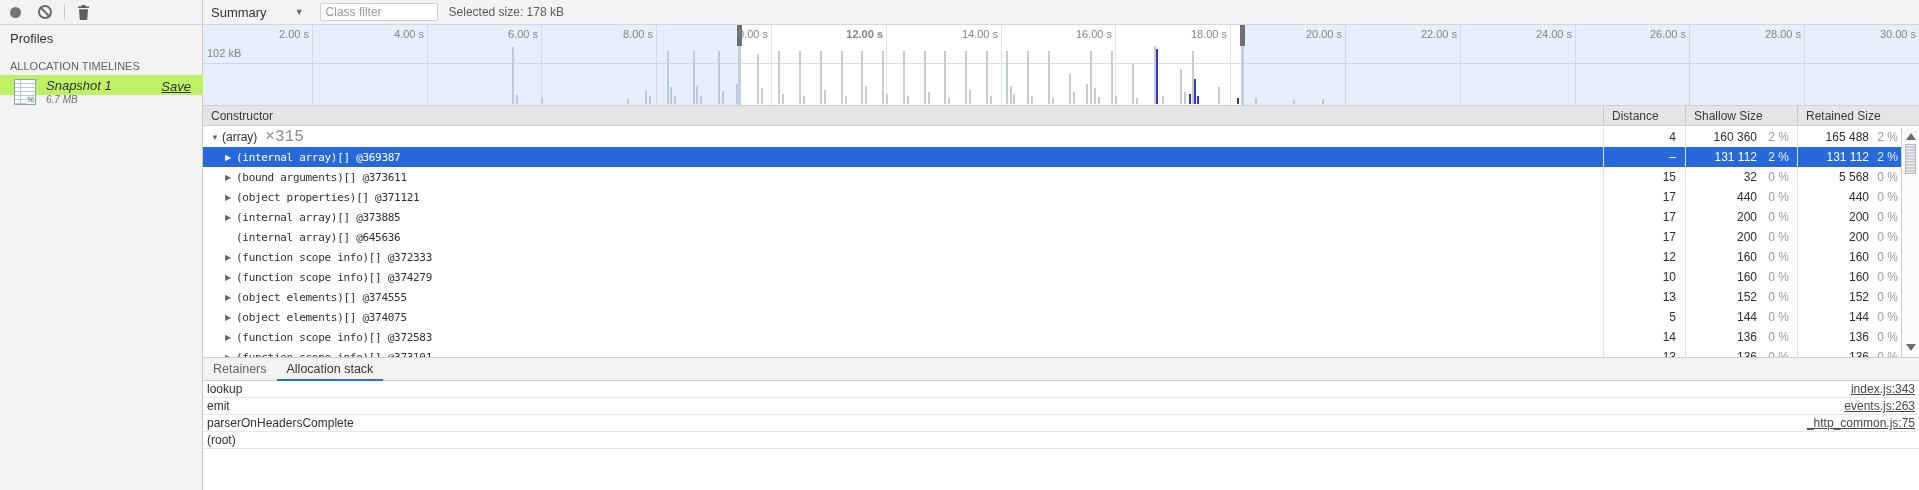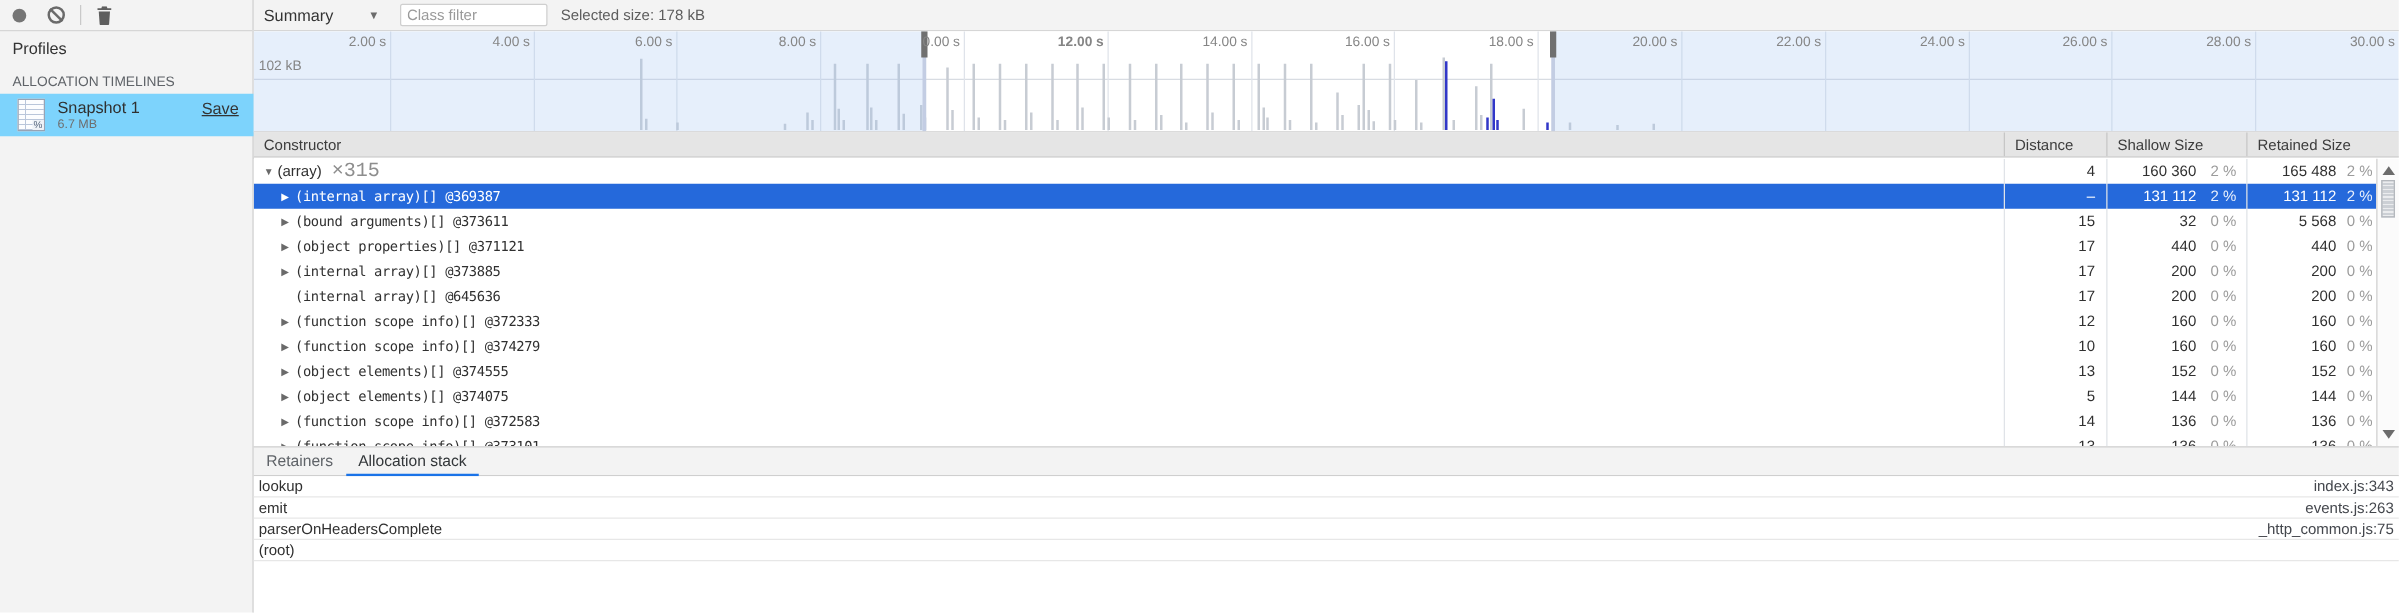--- a/index.html
+++ b/index.html
@@ -12,21 +12,21 @@
   #side-toolbar { height:25px; border-bottom:1px solid #d6d6d6; display:flex; align-items:center; }
   .rec-dot { width:11px; height:11px; border-radius:50%; background:#757575; margin-left:10px; }
   .block-icon { width:14px; height:14px; border:2px solid #6a6a6a; border-radius:50%;
                 margin-left:17px; position:relative; }
   .block-icon::after { content:""; position:absolute; left:-2px; top:4px; width:14px; height:2px;
                        background:#6a6a6a; transform:rotate(45deg); }
   .tb-sep { width:1px; height:16px; background:#c9c9c9; margin-left:12px; }
   .trash-wrap { margin-left:12px; display:flex; }
   #profiles-label { position:absolute; left:10px; top:31px; font-size:13px; color:#333; }
   #section-label { position:absolute; left:10px; top:60px; font-size:11px; color:#5f6368; }
-  #snapshot-item { position:absolute; left:0; top:75px; width:203px; height:34px; background:#7dd3fc; }
+  #snapshot-item { position:absolute; left:0; top:75px; width:203px; height:20px; background:#bef264;font-style:italic; }
   .snap-icon { position:absolute; left:14px; top:4px; width:22px; height:26px;
                background-color:#fcfdfe; border:1px solid #97a3b4;
                background-image:
                  linear-gradient(to right, transparent 0 5px, #b9c6da 5px 6px, transparent 6px),
                  repeating-linear-gradient(to bottom, transparent 0 3px, #b9c6da 3px 4px); }
   .snap-icon::after { content:"%"; position:absolute; right:0; bottom:0; font-size:8px; line-height:8px;
                       background:#eef2f7; color:#5a6a80; padding:0 1px; }
   #snapshot-title { position:absolute; left:46px; top:3px; font-size:13px; color:#303030; }
   #snapshot-size { position:absolute; left:46px; top:19px; font-size:10px; color:#6e6e6e; }
   #snapshot-save { position:absolute; right:12px; top:4px; font-size:13px; color:#333;
@@ -97,21 +97,21 @@
 
   
   #tabbar { position:absolute; left:0; top:357px; right:0; height:24px; background:#f3f3f3;
             border-top:1px solid #cfcfcf; border-bottom:1px solid #cfcfcf; display:flex; }
   .tab { position:relative; padding:0 10px; line-height:22px; font-size:12.5px; color:#5f6368; cursor:pointer; }
   .tab.active { color:#323639; }
   .tab.active::after { content:""; position:absolute; left:0; right:0; bottom:-1px; height:2px; background:#1a73e8; }
   #stack { position:absolute; left:0; top:381px; right:0; bottom:0; background:#fff; }
   .stack-row { position:relative; height:17px; line-height:17px; border-bottom:1px solid #e7e7e7; }
   .stack-row .fn { position:absolute; left:4px; color:#303030; }
-  .stack-row .loc { position:absolute; right:4px; color:#44474d; cursor:pointer; }
+  .stack-row .loc { position:absolute; right:4px; color:#44474d; text-decoration:underline; cursor:pointer; }
 </style>
 </head>
 <body>
 
 <div id="sidebar">
   <div id="side-toolbar">
     <div class="rec-dot"></div>
     <div class="block-icon"></div>
     <div class="tb-sep"></div>
     <div class="trash-wrap">

